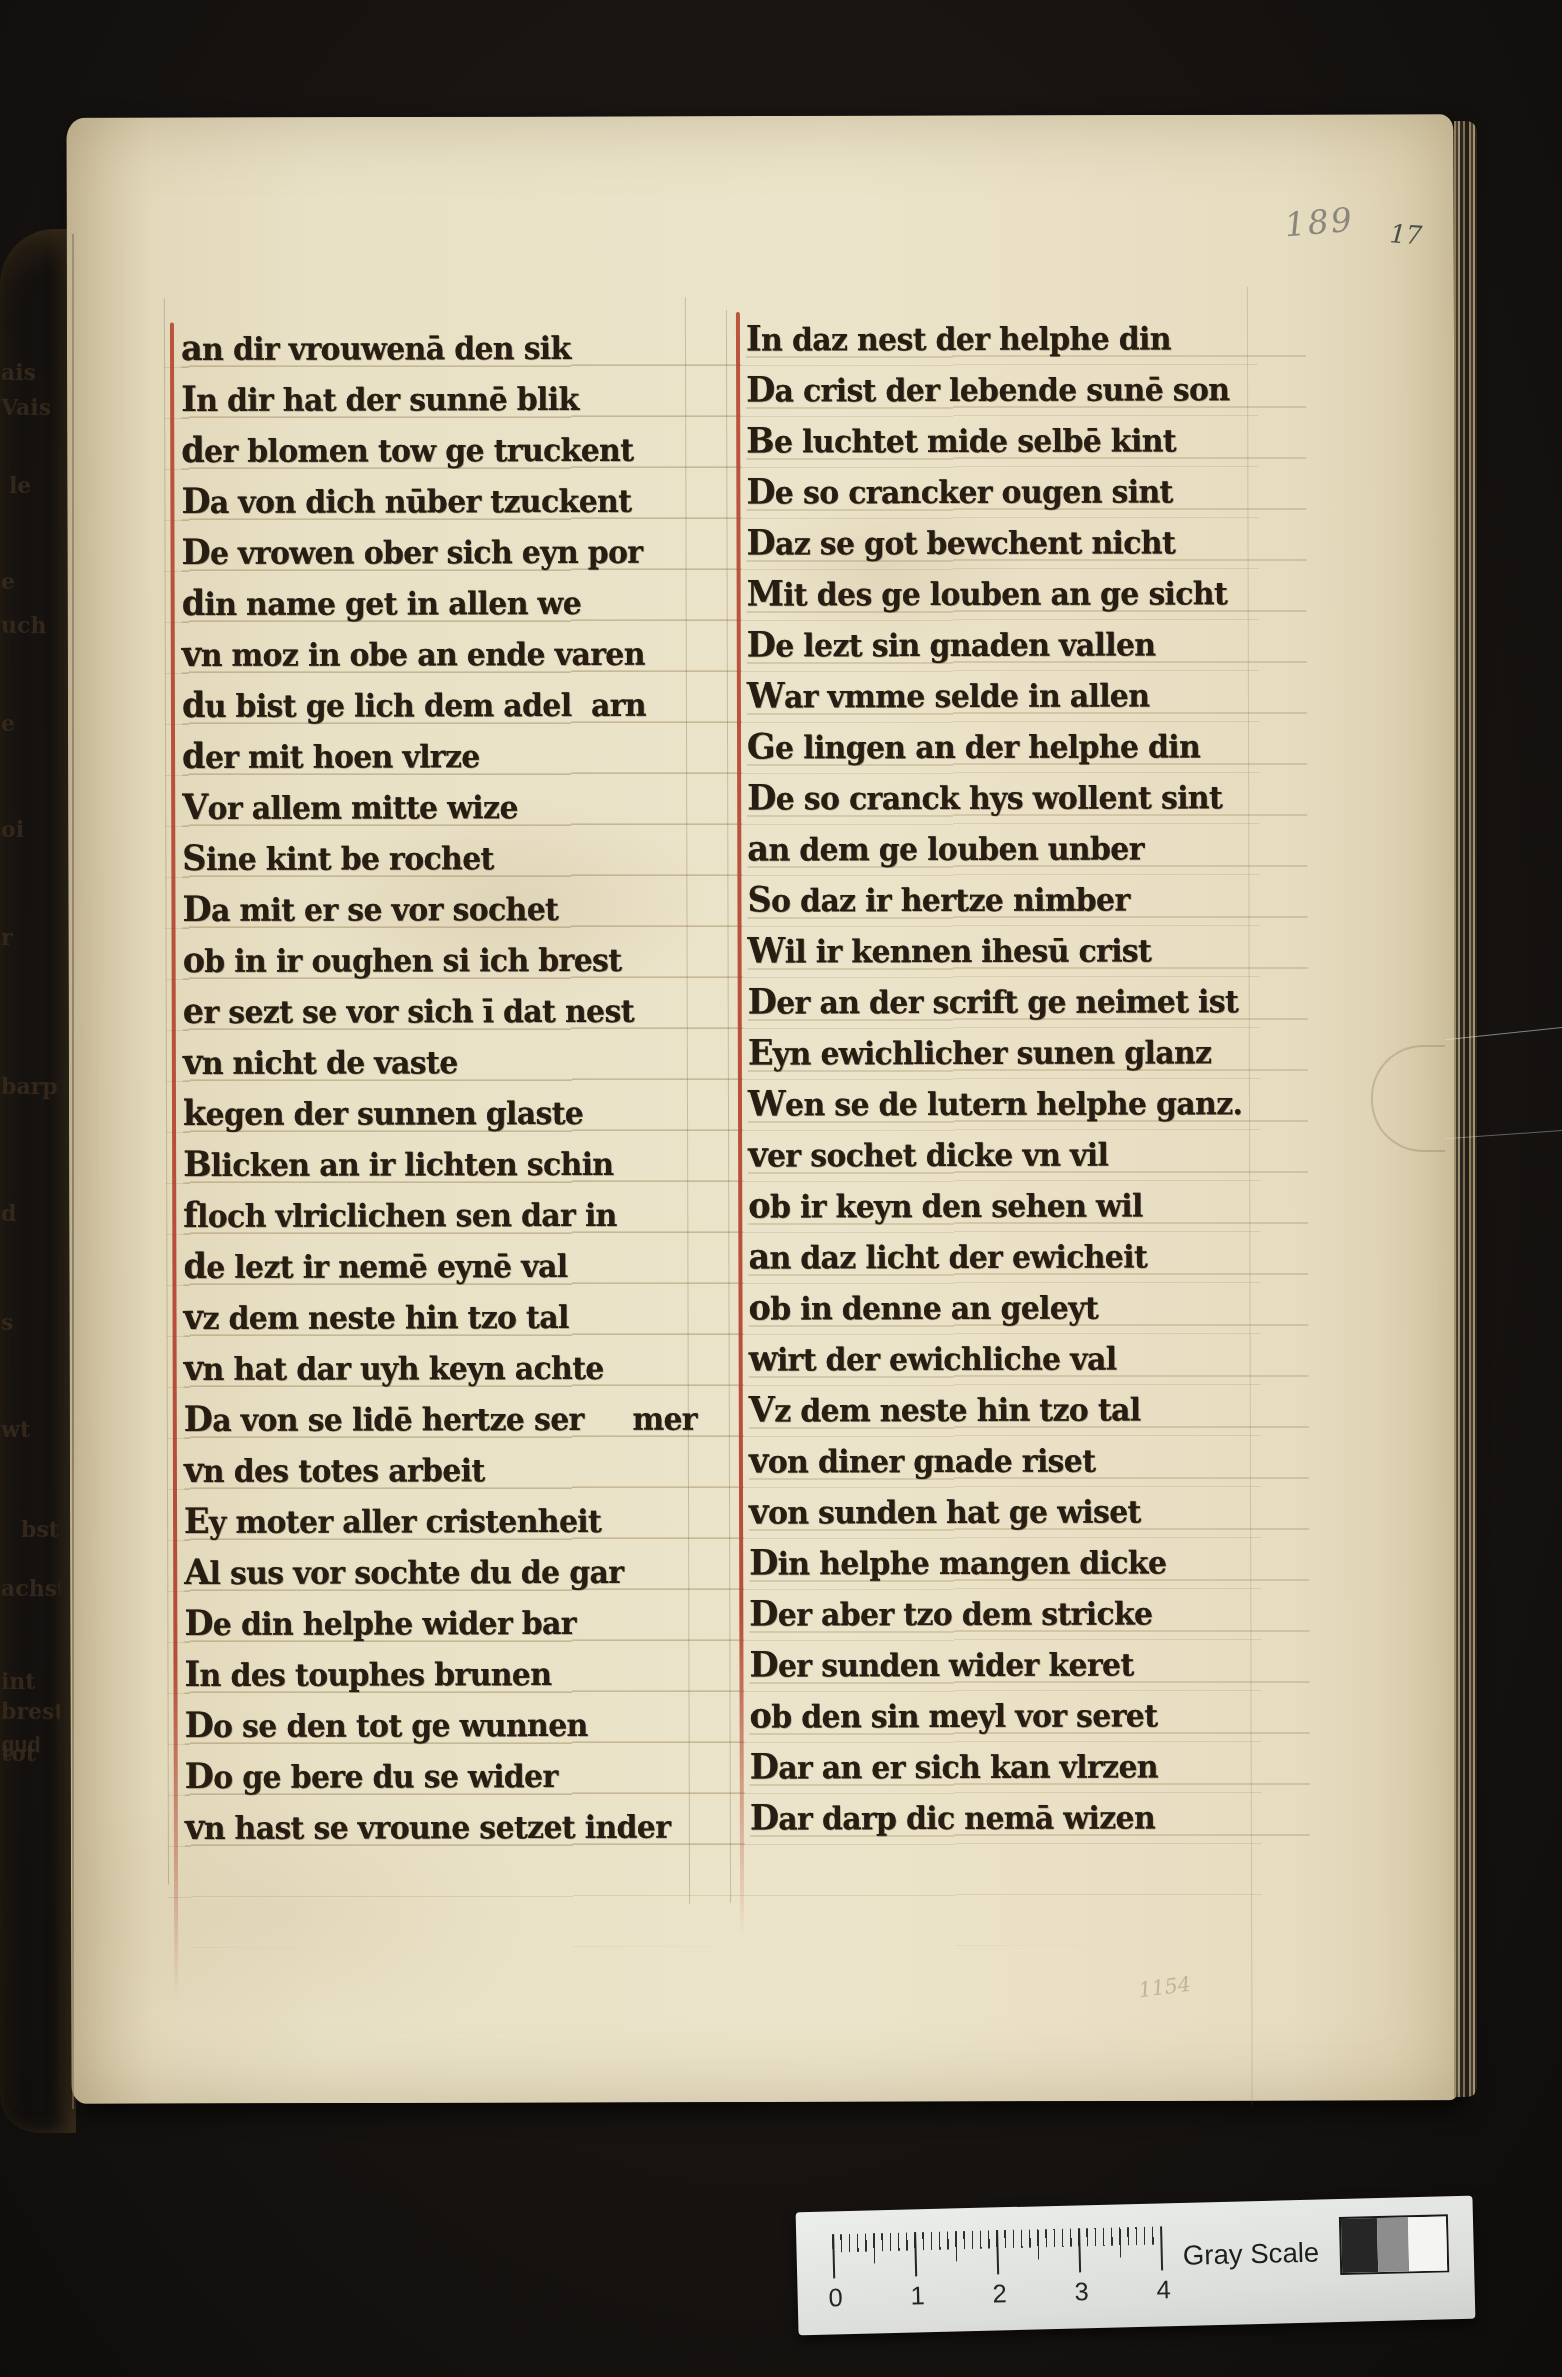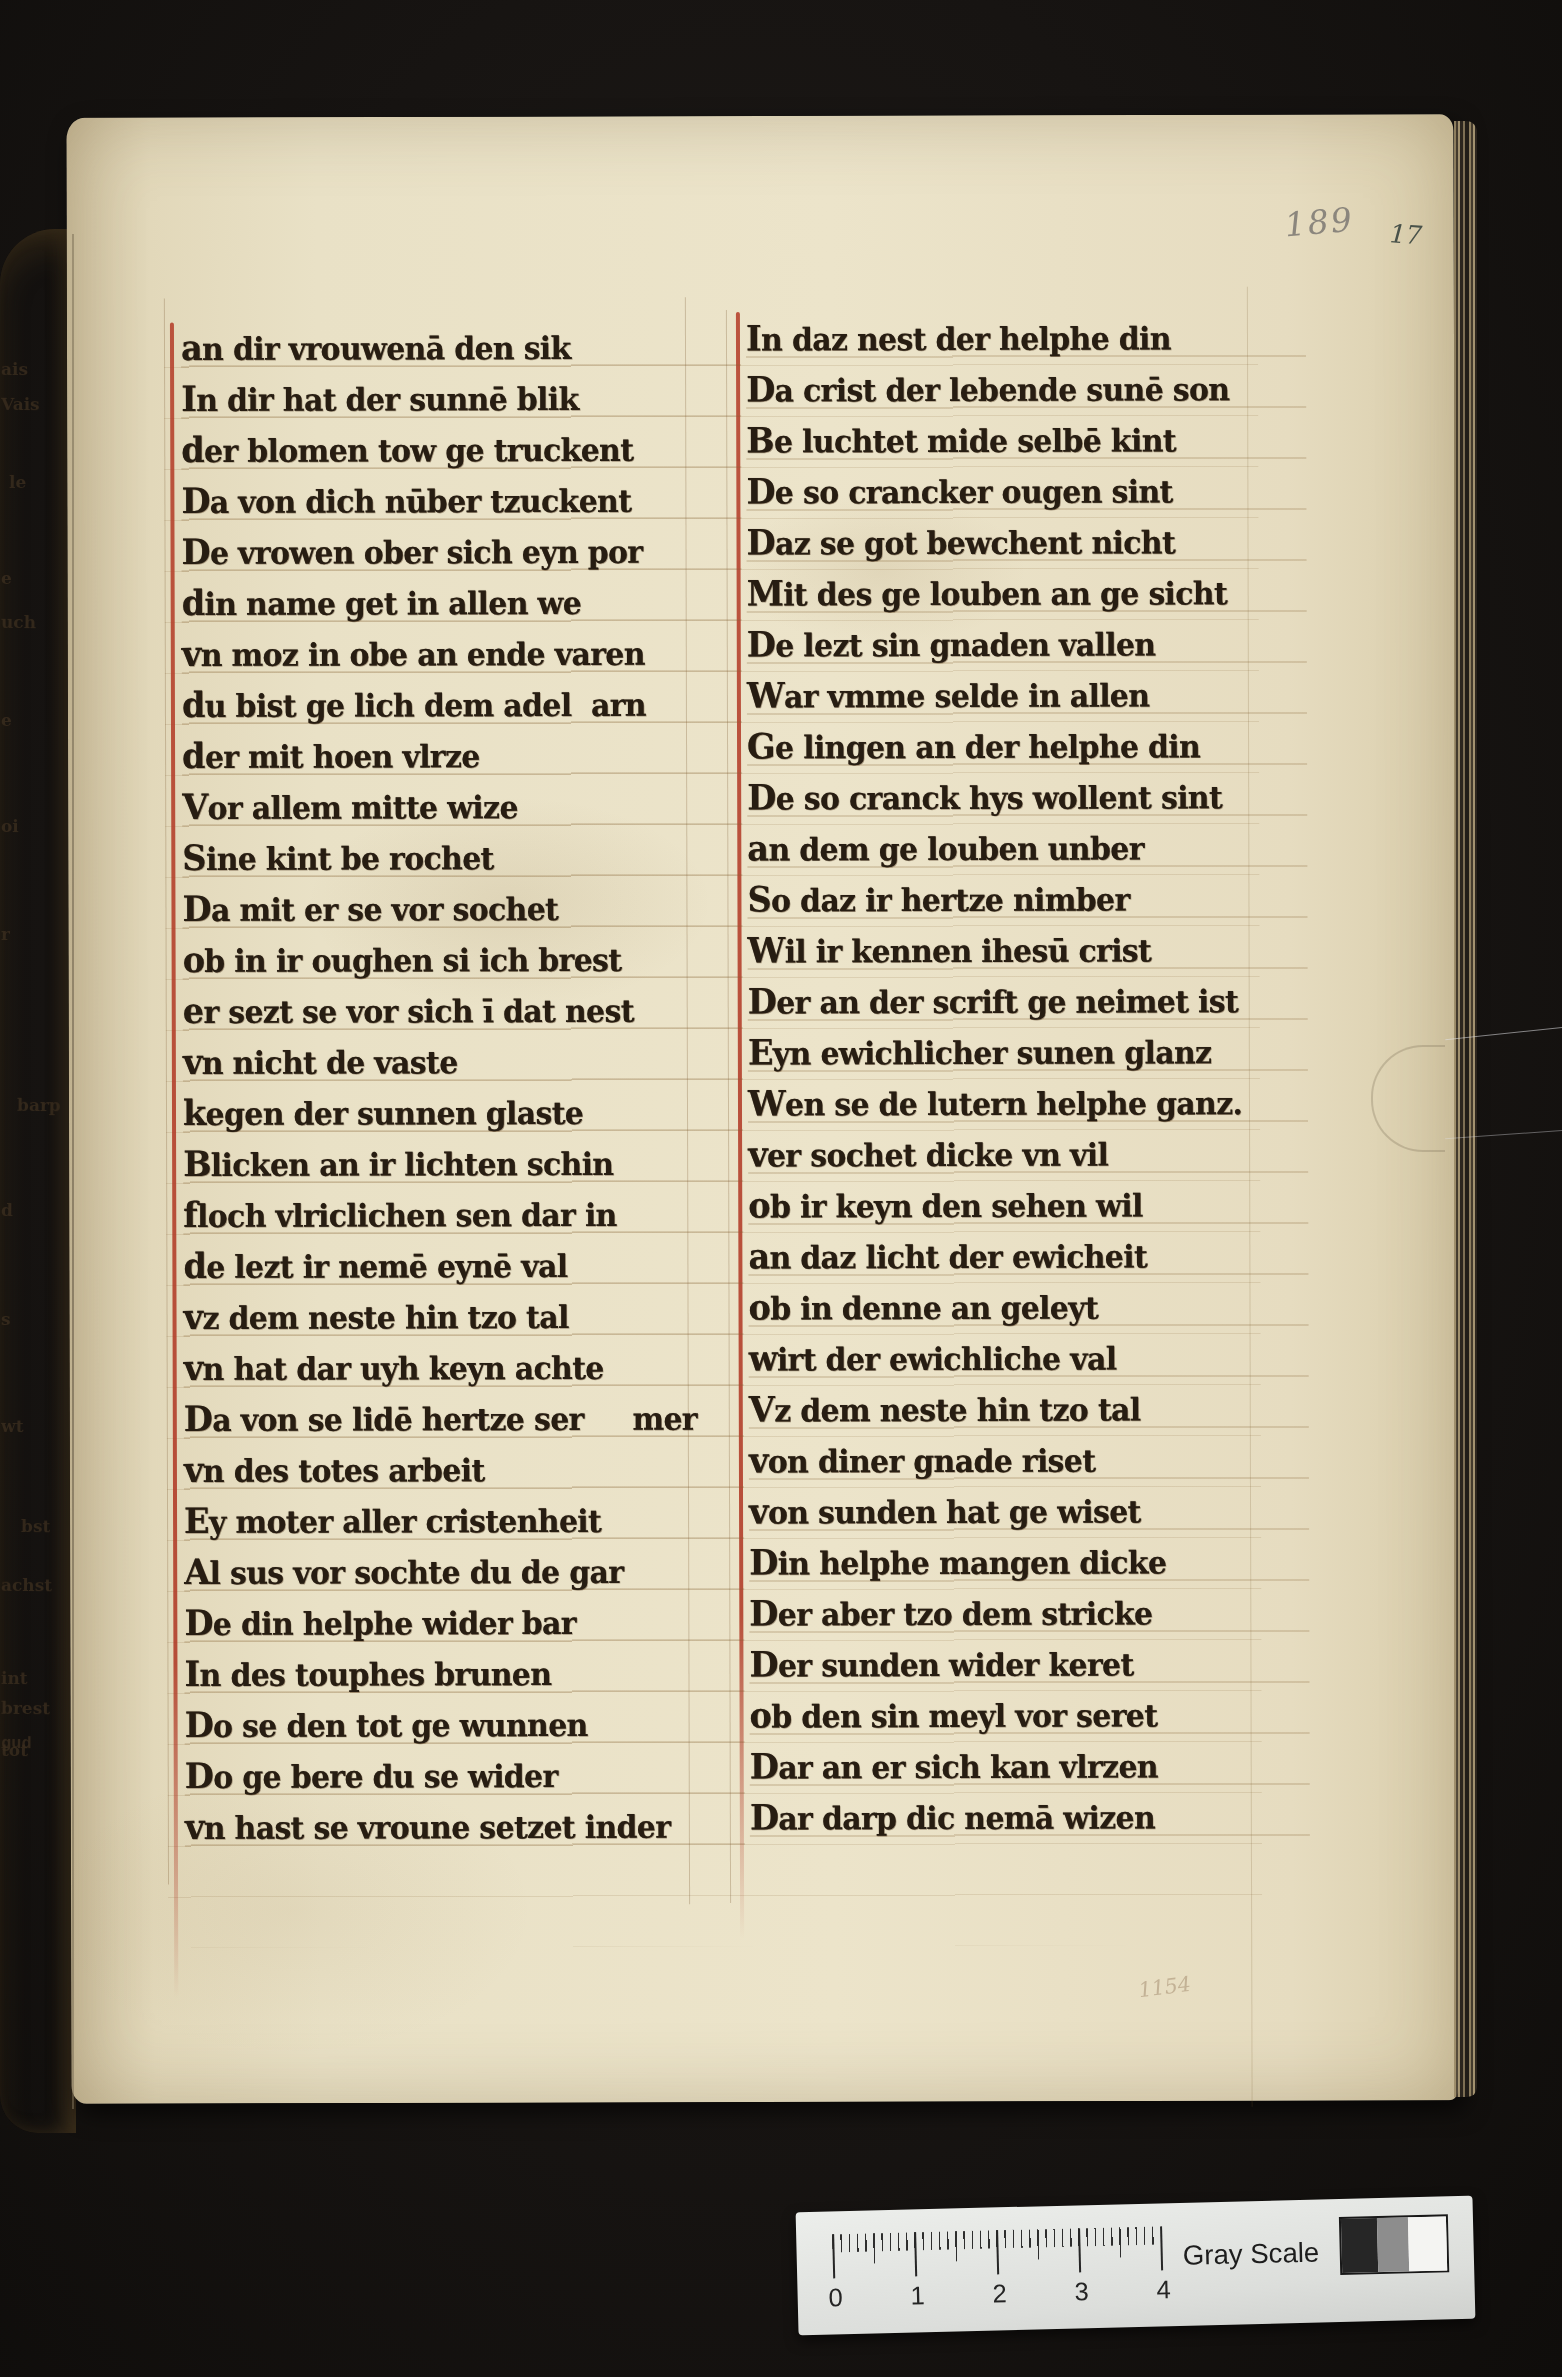--- a/index.html
+++ b/index.html
@@ -5,21 +5,21 @@
   html,body{margin:0;padding:0;background:#0f0d0c;}
   .photo{position:relative;width:1562px;height:2377px;overflow:hidden;
          background:radial-gradient(ellipse at 48% 42%, #201c19 0%, #171412 55%, #0f0d0b 100%);
          font-family:"DejaVu Serif", serif;}
   
   .under-strip{position:absolute;left:0;top:229px;width:76px;height:1904px;
 exp         background:linear-gradient(90deg,#c9bc9c 0%,#e0d5b6 45%,#d8cca9 80%,#b7a887 100%);
          border-radius:55px 0 0 38px;
          box-shadow:inset -12.4px 0 18px rgba(90,70,40,.45), inset 0 20.7px 27.6px rgba(80,60,30,.35);}
   .frag{position:absolute;left:1.4px;max-width:59px;overflow:hidden;
-        font-weight:bold;font-size:17px;color:#3a2d1e;opacity:.82;
+        font-weight:bold;font-size:22px;color:#3a2d1e;opacity:.82;
         transform:rotate(.6deg);white-space:nowrap;filter:blur(0.3px);}
   
   .page{position:absolute;left:69px;top:116px;width:1387px;height:1986px;
         border-radius:18px 13.8px 9.7px 15px / 22px 16.5px 11px 18px;
         transform:rotate(-.15deg);
         background:
           radial-gradient(290px 152px at 441px 786px, rgba(120,90,40,.10), transparent 70%),
           radial-gradient(207px 110px at 814px 455px, rgba(130,100,50,.10), transparent 70%),
           radial-gradient(345px 207px at 221px 1793px, rgba(140,110,60,.08), transparent 70%),
           linear-gradient(90deg,#cfc2a1 0%,#e2d8ba 6%,#e9e1c6 18%,#ece4ca 55%,#e6dcc0 88%,#d9cdab 100%),
@@ -91,21 +91,21 @@
   <div class="under-strip">
     <div>
         <span class="frag" style="--i: 0; top: 130px;">ais</span>
         <span class="frag" style="--i: 1; top: 165px;">Vais</span>
         <span class="frag" style="--i: 2; top: 243px; margin-left: 8px;">le</span>
         <span class="frag" style="--i: 3; top: 339px;">e</span>
         <span class="frag" style="--i: 4; top: 383px;">uch</span>
         <span class="frag" style="--i: 5; top: 481px;">e</span>
         <span class="frag" style="--i: 6; top: 587px;">oi</span>
         <span class="frag" style="--i: 7; top: 695px;">r</span>
-        <span class="frag" style="--i: 8; top: 866px; margin-left: 16px;">barp</span>
+        <span class="frag" style="--i: 8; top: 844px;">barp</span>
         <span class="frag" style="--i: 9; top: 971px;">d</span>
         <span class="frag" style="--i: 10; top: 1080px;">s</span>
         <span class="frag" style="--i: 11; top: 1187px;">wt</span>
         <span class="frag" style="--i: 12; top: 1287px; padding-left: 20px;">bst</span>
         <span class="frag" style="--i: 13; top: 1346px;">achst</span>
         <span class="frag" style="--i: 14; top: 1439px;">int</span>
         <span class="frag" style="--i: 15; top: 1505px; font-family: Liberation Mono, monospace;">gud</span>
         <span class="frag" style="--i: 16; top: 1469px;">brest</span>
         <span class="frag" style="--i: 17; top: 1511px;">tot</span>
       </div>

